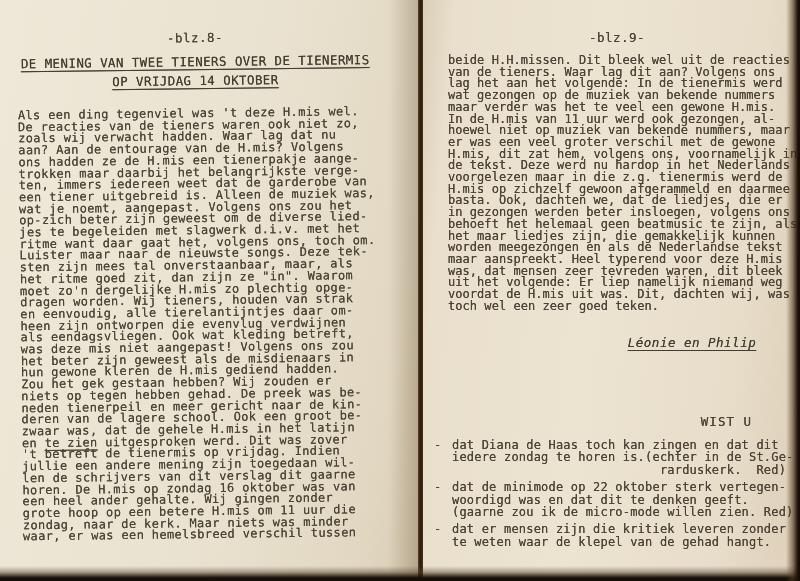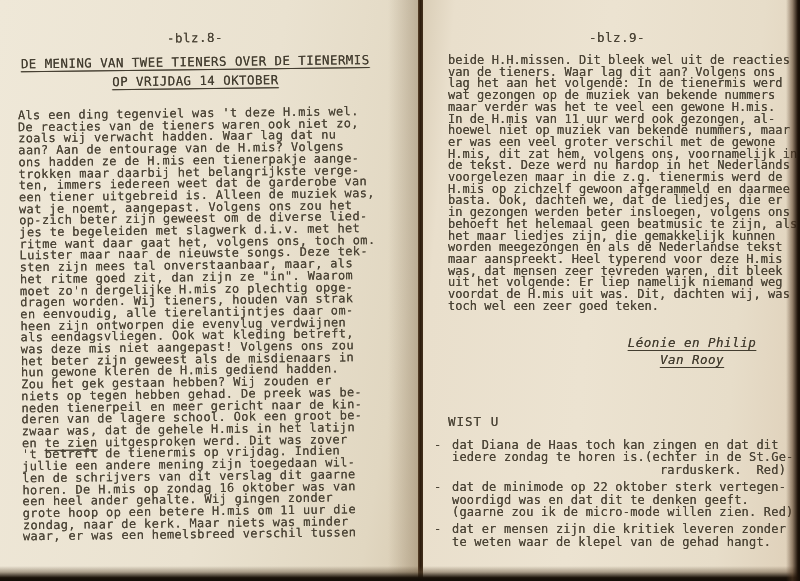--- a/index.html
+++ b/index.html
@@ -51,21 +51,21 @@
   #right-pagenum { position:absolute; left:464px; top:30px; width:306px; text-align:center; }
   #right-body {
     position:absolute; left:448px; top:55px;
     white-space:pre; font-size:12px; line-height:11.7px; letter-spacing:0.05px;
   }
   #signature {
     position:absolute; left:624px; top:335px; width:136px; text-align:center;
     font-size:12.5px; line-height:16.5px; letter-spacing:0.5px; color:#433d30;font-style:italic;
   }
   #wistu {
-    position:absolute; left:448px; top:414px; width:304px; text-align:left;
+    position:absolute; left:448px; top:414px; width:304px; text-align:right;
     font-size:12.5px; letter-spacing:1px;
   }
   .bullets { position:absolute; left:434px; top:439px; }
   .bullet { display:flex; margin-bottom:5px; }
   .bullet .dash { width:18px; font-size:12px; line-height:12.4px; }
   .bullet .btext { white-space:pre; font-size:12px; line-height:12.4px; letter-spacing:0.2px; }
 </style>
 </head>
 <body>
 
@@ -135,21 +135,20 @@
 behoeft het helemaal geen beatmusic te zijn, als
 het maar liedjes zijn, die gemakkelijk kunnen
 worden meegezongen en als de Nederlandse tekst
 maar aanspreekt. Heel typerend voor deze H.mis
 was, dat mensen zeer tevreden waren, dit bleek
 uit het volgende: Er liep namelijk niemand weg
 voordat de H.mis uit was. Dit, dachten wij, was
 toch wel een zeer goed teken.</div>
     <div id="signature">
         <div class="u">Léonie en Philip</div>
-        <div class="u">Van Rooy</div>
       </div>
     <div id="wistu">WIST U</div>
     <div class="bullets">
       <div class="bullet">
           <span class="dash">-</span>
           <span class="btext">dat Diana de Haas toch kan zingen en dat dit
 iedere zondag te horen is.(echter in de St.Ge-
                             rarduskerk.  Red)</span>
         </div>
       <div class="bullet">

